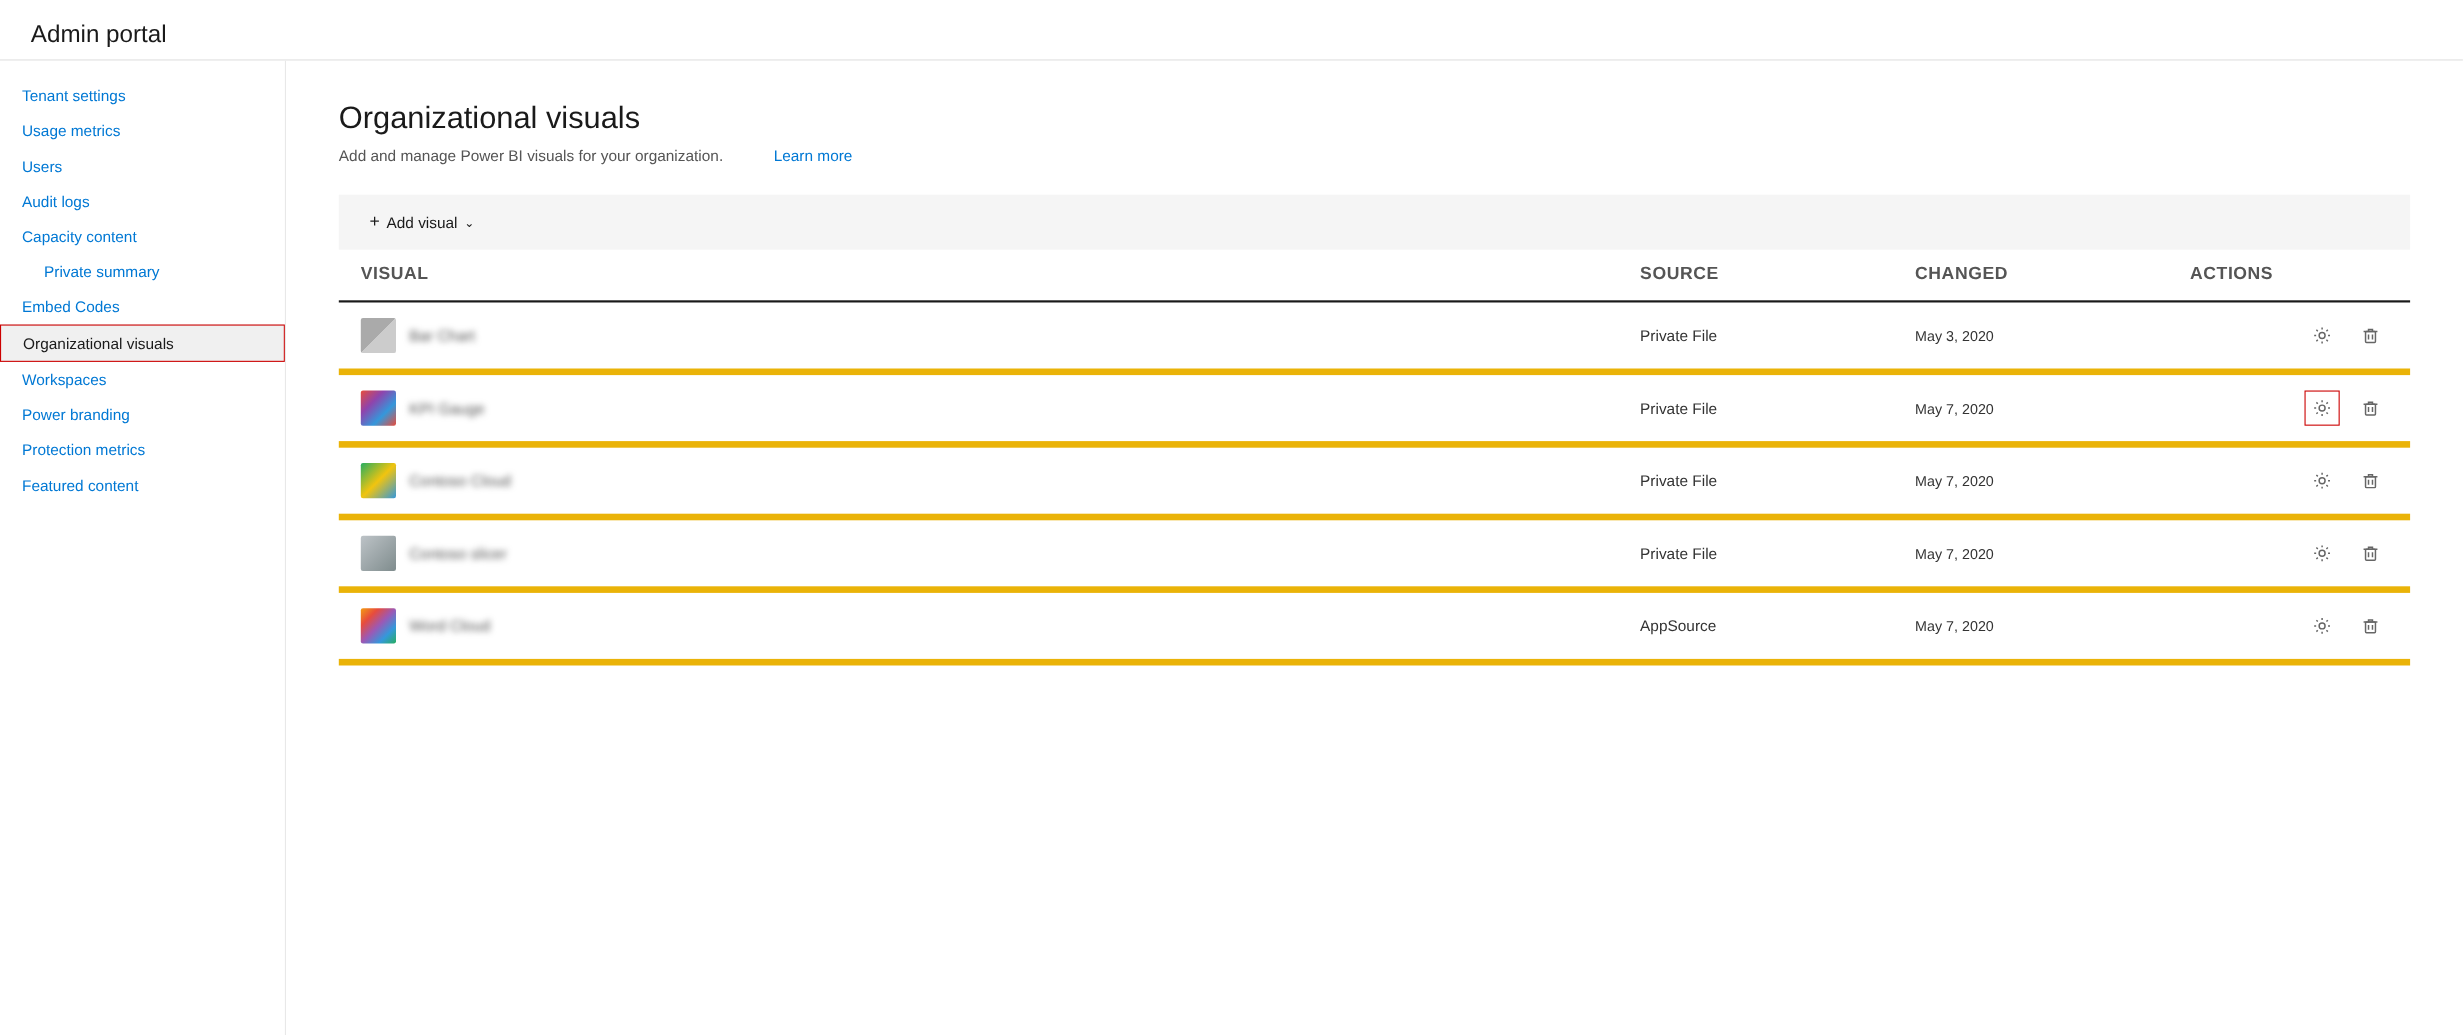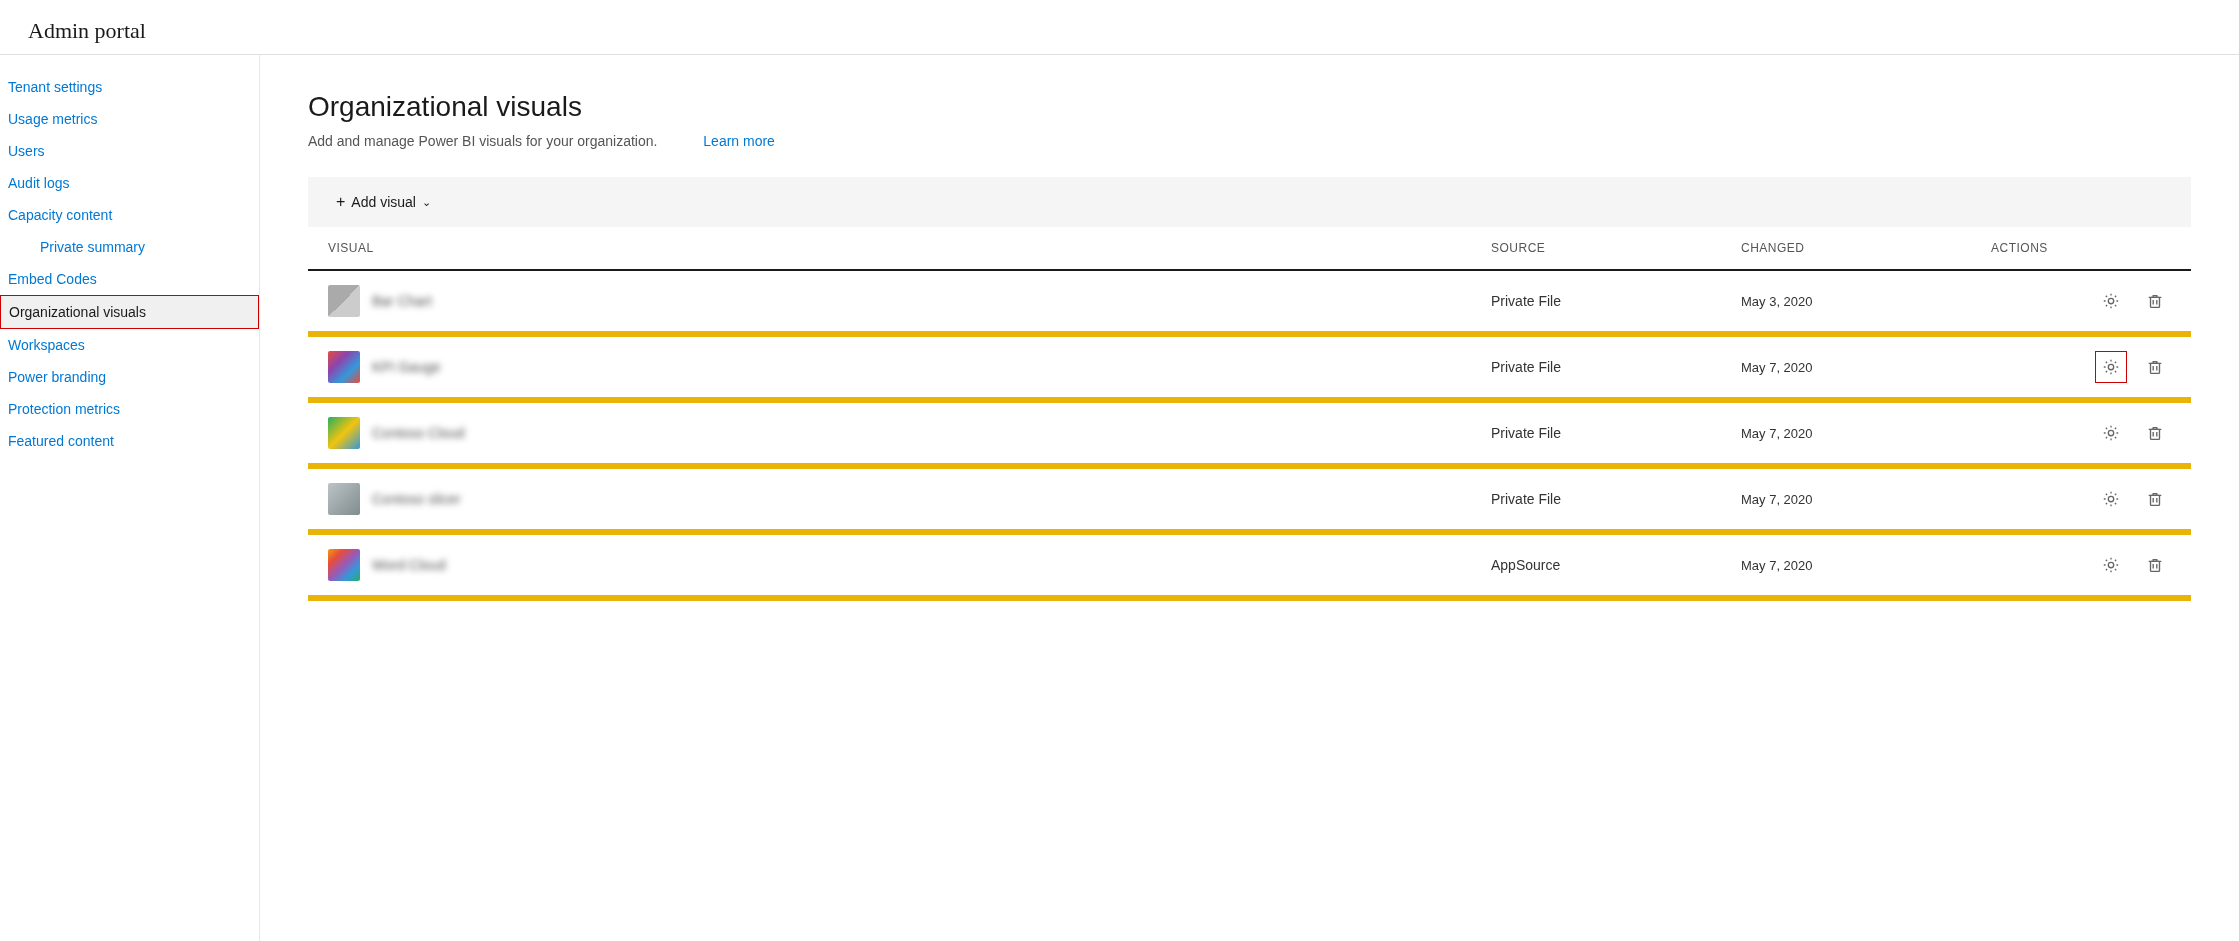--- a/index.html
+++ b/index.html
@@ -1,44 +1,44 @@
 <!DOCTYPE html>
 <html><head>
   <meta charset="utf-8">
   <style>
     * { box-sizing: border-box; margin: 0; padding: 0; }
     body { font-family: 'Segoe UI', Tahoma, Geneva, Verdana, sans-serif; background: #fff; color: #333; display: flex; flex-direction: column; height: 100vh; }
 
     .app-container { display: flex; flex-direction: column; height: 100%; }
 
     .top-bar { padding: 18px 28px 10px 28px; border-bottom: 1px solid #e0e0e0; }
-    .app-title { font-size: 22px; font-weight: 300; color: #1a1a1a; font-family: Liberation Serif, serif; }
+    .app-title { font-size: 22px; font-weight: 300; color: #1a1a1a; }
 
     .main-layout { display: flex; flex: 1; overflow: hidden; }
 
     
     .sidebar { width: 260px; min-width: 260px; padding: 16px 0; border-right: 1px solid #e8e8e8; overflow-y: auto; }
-    .sidebar-item { display: block; padding: 8px 8px; font-size: 14px; color: #0078d4; cursor: pointer; text-decoration: none; white-space: nowrap; }
+    .sidebar-item { display: block; padding: 8px 20px; font-size: 14px; color: #0078d4; cursor: pointer; text-decoration: none; white-space: nowrap; }
     .sidebar-item.active { background: #f0f0f0; color: #1a1a1a; border: 1.5px solid #cc0000; }
     .sidebar-item.indented { padding-left: 40px; }
 
     
     .content { flex: 1; padding: 36px 48px; overflow-y: auto; }
 
     .page-title { font-size: 28px; font-weight: 300; color: #1a1a1a; margin-bottom: 10px; }
     .page-subtitle { font-size: 14px; color: #555; margin-bottom: 28px; }
     .page-subtitle a { color: #0078d4; text-decoration: none; margin-left: 42px; }
 
     
     .toolbar { background: #f5f5f5; padding: 12px 20px; display: flex; align-items: center; margin-bottom: 0; }
     .add-visual-btn { display: flex; align-items: center; gap: 6px; font-size: 14px; color: #1a1a1a; cursor: pointer; background: none; border: none; padding: 4px 8px; }
     .add-visual-btn .plus { font-size: 16px; font-weight: 400; }
     .add-visual-btn .chevron { font-size: 11px; }
     .table-header { display: grid; grid-template-columns: 1fr 250px 250px 180px; padding: 14px 20px; border-bottom: 2px solid #1a1a1a; }
-    .col-header { font-size: 12px; font-weight: 400; color: #555; letter-spacing: 0.5px; text-transform: uppercase; }
+    .col-header { font-size: 16px; font-weight: 700; color: #555; letter-spacing: 0.5px; text-transform: uppercase; }
     .col-actions { text-align: left; }
 
     .table-row { display: grid; grid-template-columns: 1fr 250px 250px 180px; padding: 14px 20px; border-bottom: 6px solid #eab308; align-items: center; }
 
     .visual-cell { display: flex; align-items: center; gap: 12px; }
     .visual-thumb { width: 32px; height: 32px; background: #ddd; border-radius: 2px; flex-shrink: 0; }
     .visual-thumb.thumb1 { background: linear-gradient(135deg, #aaa 50%, #ccc 50%); }
     .visual-thumb.thumb2 { background: linear-gradient(135deg, #e74c3c, #8e44ad, #3498db, #e74c3c); }
     .visual-thumb.thumb3 { background: linear-gradient(135deg, #27ae60, #f1c40f, #3498db); }
     .visual-thumb.thumb4 { background: linear-gradient(135deg, #bdc3c7, #7f8c8d); }

